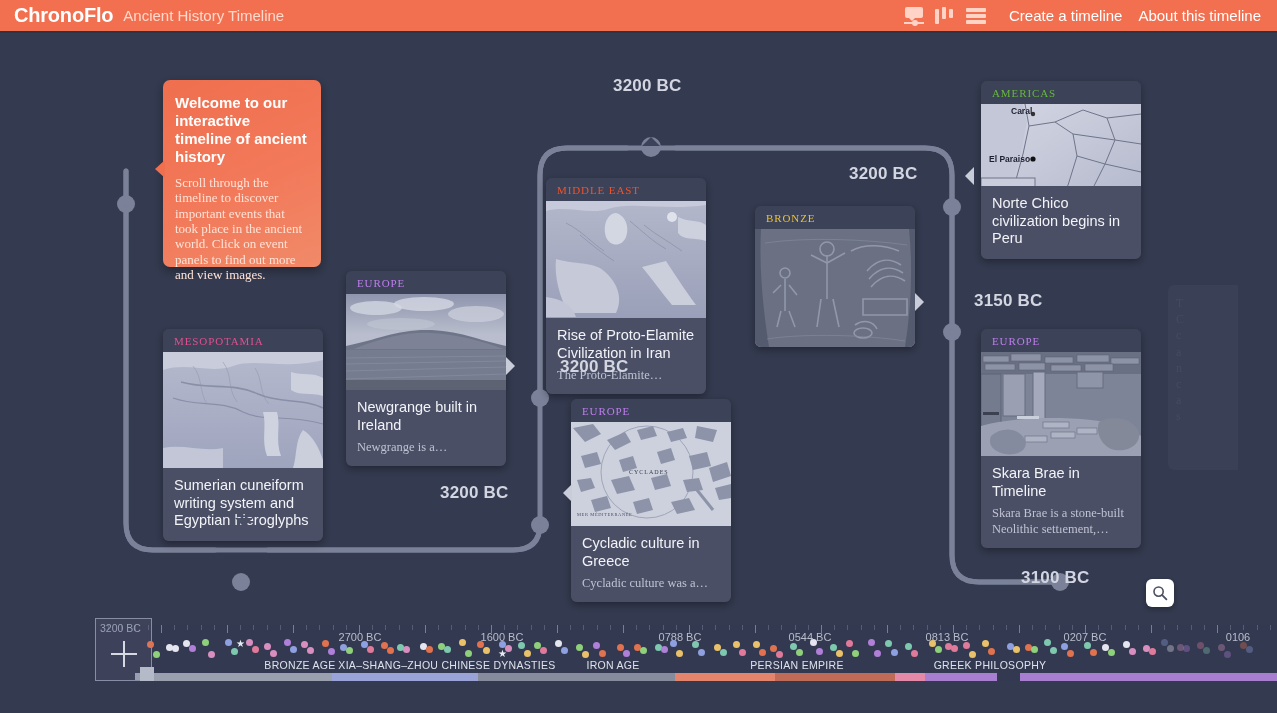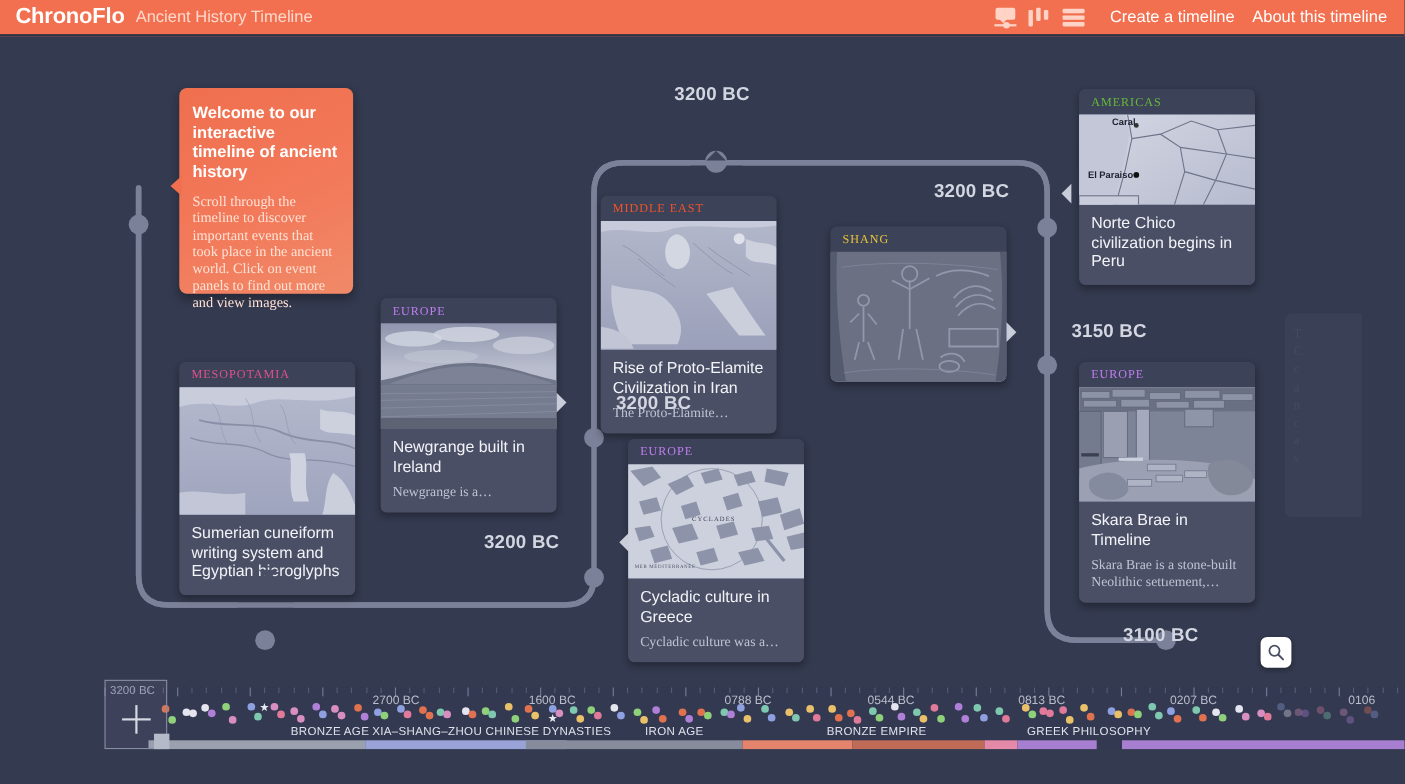--- a/index.html
+++ b/index.html
@@ -299,21 +299,21 @@
     </svg>
   </div>
   <div class="cbody">
     <div class="ctitle">Rise of Proto-Elamite Civilization in Iran</div>
     <div class="cdesc">The Proto-Elamite…</div>
   </div>
 </div>
 <div class="nub nub-up" style="left:642px;top:137px;"></div>
 
 <div class="card" id="c-egy" style="left:755px;top:206px;">
-  <div class="cat" style="color: rgb(232, 193, 58);">SHANG</div>
+  <div class="cat" style="color: rgb(232, 193, 58);">BRONZE</div>
   <div class="thumb" style="height:118px">
     <svg width="160" height="118" viewBox="0 0 160 118">
       <rect width="160" height="118" fill="#555b6e"></rect>
       <path d="M6,0 C4,40 8,80 14,118 L150,118 C156,80 158,40 154,0 Z" fill="#6b7183"></path>
       <g stroke="#9298ab" stroke-width="1.6" fill="none">
         <path d="M72,26 L72,70"></path>
         <path d="M72,34 L56,26"></path>
           <path d="M72,34 L90,24"></path>
         <circle cx="72" cy="20" r="7"></circle>
         <path d="M66,70 L62,98"></path>
@@ -698,21 +698,21 @@
       <div class="evdot" style="left: 1129.04px; top: 25.5524px; background: rgb(176, 127, 216); opacity: 0.35;"></div>
       <div class="evdot" style="left: 1144.92px; top: 17.2526px; background: rgb(224, 114, 79); opacity: 0.35;"></div>
       <div class="evdot" style="left: 1150.92px; top: 20.766px; background: rgb(143, 160, 224); opacity: 0.35;"></div>
       <div style="position: absolute; left: 141px; top: 14px; color: rgb(233, 235, 242); font-size: 10px; line-height: 10px;">★</div>
       <div style="position: absolute; left: 403px; top: 24px; color: rgb(233, 235, 242); font-size: 10px; line-height: 10px;">★</div>
     </div>
   <div id="ruler-eras">
       <div class="era" style="left: 205px;">BRONZE AGE</div>
       <div class="era" style="left: 352px;">XIA–SHANG–ZHOU CHINESE DYNASTIES</div>
       <div class="era" style="left: 518px;">IRON AGE</div>
-      <div class="era" style="left: 702px;">BRONZE EMPIRE</div>
+      <div class="era" style="left: 702px;">PERSIAN EMPIRE</div>
       <div class="era" style="left: 895px;">GREEK PHILOSOPHY</div>
     </div>
   <div id="erabar">
       <div class="eseg" style="left: 40px; width: 197px; background: rgb(154, 160, 173);"></div>
       <div class="eseg" style="left: 237px; width: 183px; background: rgb(154, 163, 216);"></div>
       <div class="eseg" style="left: 383px; width: 197px; background: rgb(134, 140, 156);"></div>
       <div class="eseg" style="left: 580px; width: 100px; background: rgb(228, 132, 108);"></div>
       <div class="eseg" style="left: 680px; width: 120px; background: rgb(192, 106, 88);"></div>
       <div class="eseg" style="left: 800px; width: 30px; background: rgb(228, 137, 168);"></div>
       <div class="eseg" style="left: 830px; width: 72px; background: rgb(168, 127, 208);"></div>

